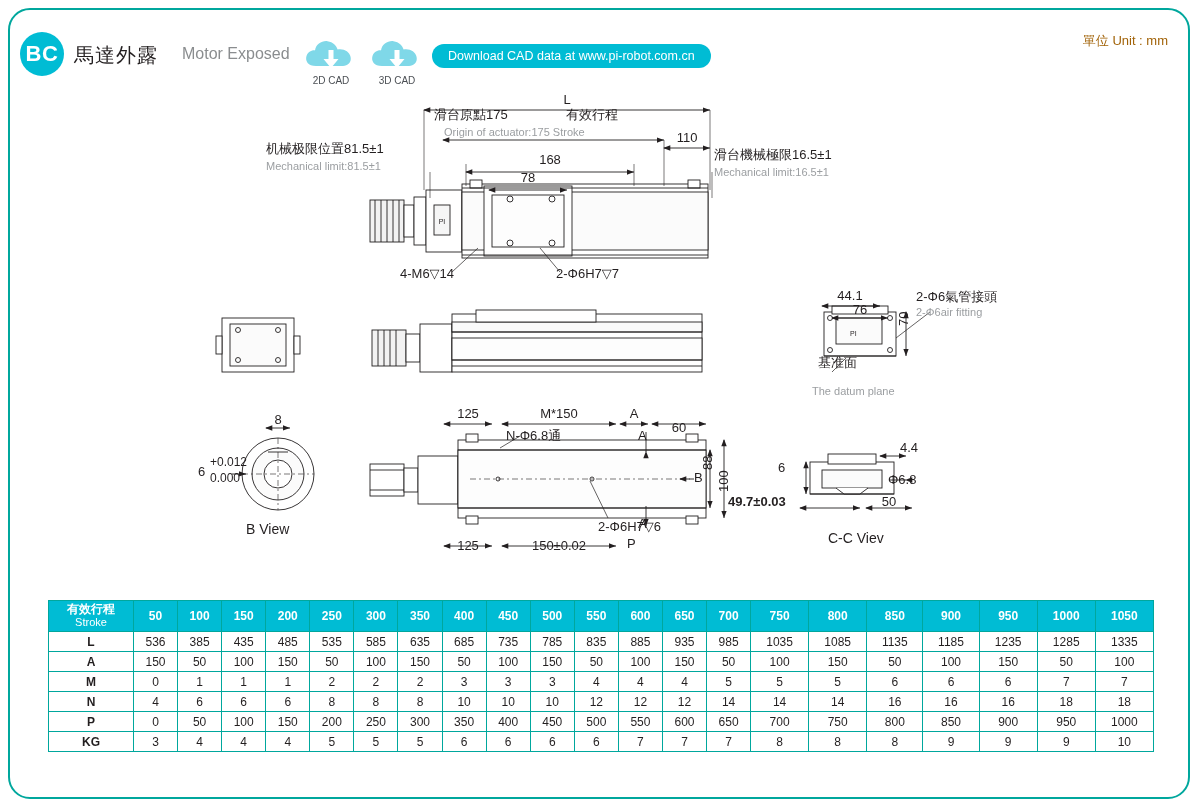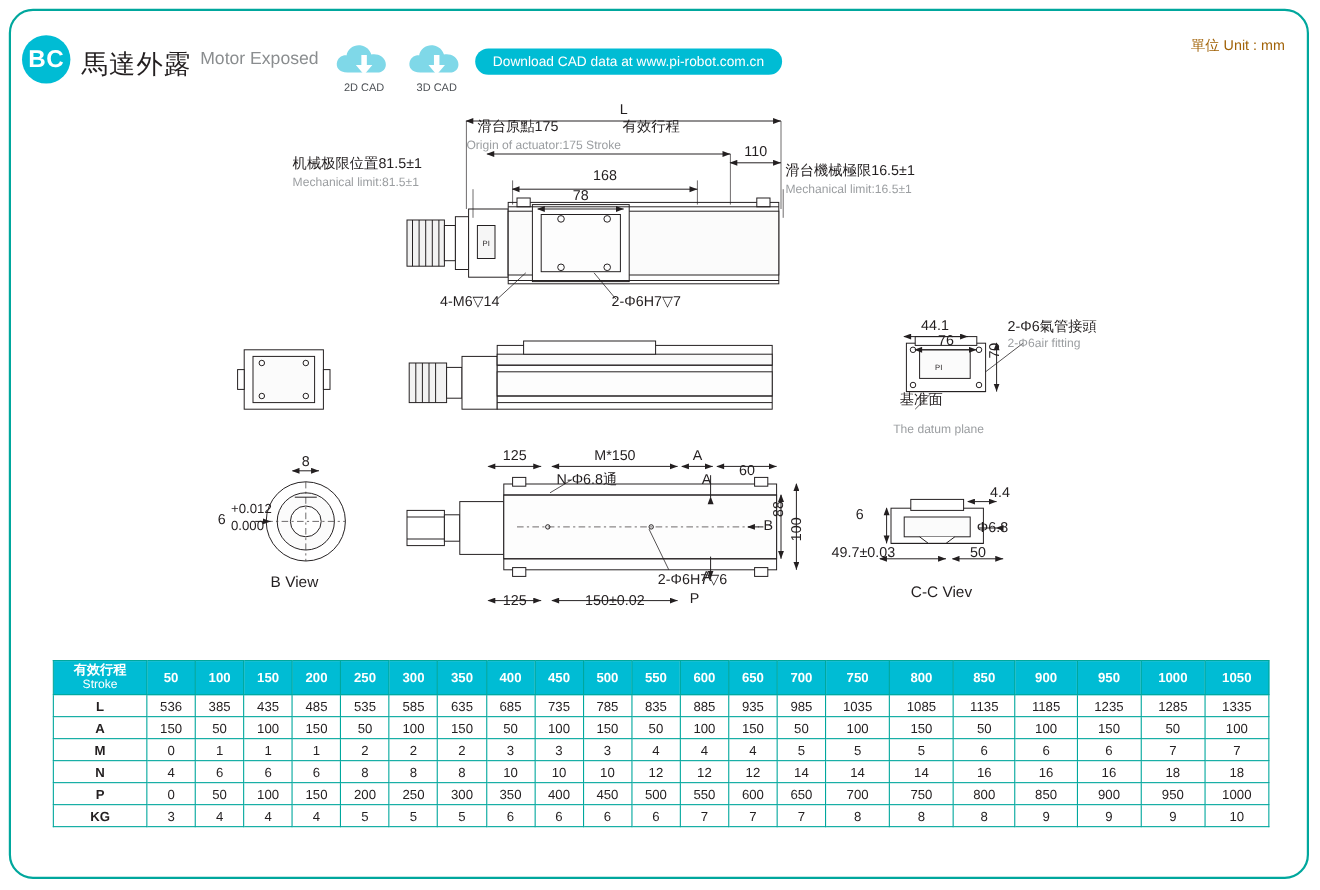--- a/index.html
+++ b/index.html
@@ -15,21 +15,21 @@
     position:absolute;left:8px;top:8px;width:1182px;height:791px;
     border:2px solid #00a79d;border-radius:22px;box-sizing:border-box;
   }
   
   .header{position:absolute;left:14px;top:14px;width:1160px;height:58px;}
   .bc-badge{
     position:absolute;left:6px;top:18px;width:44px;height:44px;border-radius:50%;
     background:#00bcd4;color:#fff;display:flex;align-items:center;justify-content:center;
     font-size:22px;font-weight:bold;letter-spacing:0.5px;
   }
-  .title-cn{position:absolute;left:60px;top:28px;font-size:24px;color:#231f20;letter-spacing:1px;}
+  .title-cn{position:absolute;left:60px;top:28px;font-size:20px;color:#231f20;letter-spacing:1px;}
   .title-en{position:absolute;left:168px;top:31px;font-size:16px;color:#8a8d8f;}
   .cad-group{position:absolute;left:288px;top:12px;width:120px;height:58px;}
   .cad-item{position:absolute;width:58px;text-align:center;}
   .cad-item .cloud{position:relative;width:58px;height:38px;}
   .cad-label{font-size:10px;color:#4b4f54;margin-top:1px;}
   .dl-pill{
     position:absolute;left:418px;top:30px;height:24px;padding:0 16px;border-radius:12px;
     background:#00bcd4;color:#fff;font-size:12.5px;line-height:24px;white-space:nowrap;
   }
   .unit{position:absolute;right:6px;top:18px;font-size:13px;color:#a16207;}
@@ -242,21 +242,21 @@
     <line x1="890" y1="480" x2="906" y2="480" marker-end="url(#arS)"></line>
     <line x1="800" y1="508" x2="860" y2="508" marker-start="url(#arS)" marker-end="url(#ar)"></line>
     <line x1="866" y1="508" x2="912" y2="508" marker-start="url(#arS)" marker-end="url(#ar)"></line>
   </g>
 </svg>
 
 <div>
   <div class="lbl c" style="left:567px;top:92px;">L</div>
   <div class="lbl" style="left:434px;top:106px;">滑台原點175</div>
   <div class="lbl" style="left:566px;top:106px;">有效行程</div>
-  <div class="lbl gray" style="left:424px;top:126px;">Origin of actuator:175 Stroke</div>
+  <div class="lbl gray" style="left:444px;top:126px;">Origin of actuator:175 Stroke</div>
   <div class="lbl c" style="left:687px;top:130px;">110</div>
   <div class="lbl c" style="left:550px;top:152px;">168</div>
   <div class="lbl c" style="left:528px;top:170px;">78</div>
   <div class="lbl" style="left:266px;top:140px;">机械极限位置81.5±1</div>
   <div class="lbl gray" style="left:266px;top:160px;">Mechanical limit:81.5±1</div>
   <div class="lbl" style="left:714px;top:146px;">滑台機械極限16.5±1</div>
   <div class="lbl gray" style="left:714px;top:166px;">Mechanical limit:16.5±1</div>
   <div class="lbl" style="left:400px;top:266px;">4-M6▽14</div>
   <div class="lbl" style="left:556px;top:266px;">2-Φ6H7▽7</div>
 
@@ -285,21 +285,21 @@
   <div class="lbl" style="left:700px;top:470px;transform:rotate(-90deg);transform-origin:left top;">88</div>
   <div class="lbl" style="left:716px;top:492px;transform:rotate(-90deg);transform-origin:left top;">100</div>
   <div class="lbl" style="left:598px;top:519px;">2-Φ6H7▽6</div>
   <div class="lbl c" style="left:468px;top:538px;">125</div>
   <div class="lbl c" style="left:559px;top:538px;">150±0.02</div>
   <div class="lbl" style="left:627px;top:536px;">P</div>
 
   <div class="lbl" style="left:778px;top:460px;">6</div>
   <div class="lbl" style="left:900px;top:440px;">4.4</div>
   <div class="lbl" style="left:888px;top:472px;">Φ6.8</div>
-  <div class="lbl" style="left:756px;top:494px;">49.7±0.03</div>
+  <div class="lbl" style="left:728px;top:494px;font-weight:bold;">49.7±0.03</div>
   <div class="lbl c" style="left:889px;top:494px;">50</div>
   <div class="lbl" style="left:828px;top:530px;font-size:14px;">C-C Viev</div>
 </div>
 
 <div class="tbl-wrap">
   <table>
     <thead>
       <tr>
         <th class="first">
           <div>有效行程</div>

